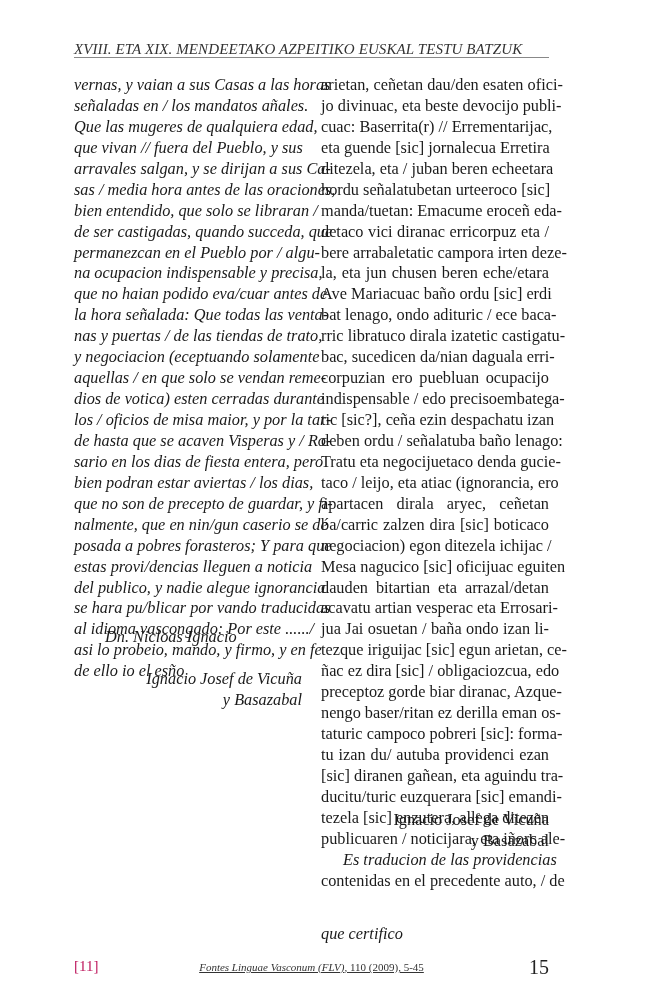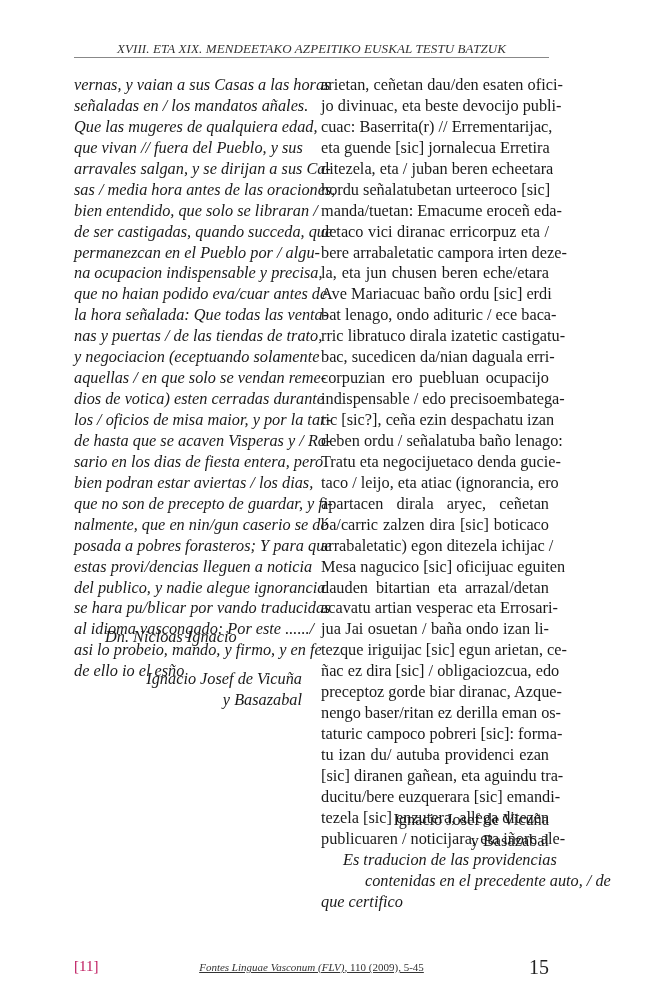--- a/index.html
+++ b/index.html
@@ -1,21 +1,21 @@
 <!DOCTYPE html>
 <html><head>
 <meta charset="utf-8">
 <style>
   html, body { margin: 0; padding: 0; background: #ffffff; }
   body { width: 645px; height: 1000px; position: relative; overflow: hidden; color: #1a1a1a; }
   .page { position: absolute; left: 0; top: 0; width: 645px; height: 1000px; }
   .running-head {
     position: absolute; left: 74px; width: 475px; top: 41px;
-    text-align: center; font-family: "Liberation Serif", serif; font-style: italic;
-    font-size: 13px; letter-spacing: 0.1px; color: #333;
+    text-align: left; font-family: "Liberation Serif", serif; font-style: italic;
+    font-size: 15px; letter-spacing: 0.1px; color: #333;
   }
   .head-rule { position: absolute; left: 74px; width: 475px; top: 57px; height: 0; border-top: 1.5px solid #888; }
   .col {
     position: absolute; top: 75px;
     font-family: "Liberation Serif", serif; font-size: 16.3px; line-height: 20.95px;
   }
   .col-left { left: 74px; width: 228px; font-style: italic; }
   .col-right { left: 321px; width: 228px; }
   .col .ln { display: block; white-space: nowrap; text-align: justify; text-align-last: justify; height: 20.95px; }
   .col .ln.last { text-align-last: left; }
@@ -90,38 +90,38 @@
       <span class="ln">rric libratuco dirala izatetic castigatu-</span>
       <span class="ln">bac, sucedicen da/nian daguala erri-</span>
       <span class="ln">corpuzian ero puebluan ocupacijo</span>
       <span class="ln">indispensable / edo precisoembatega-</span>
       <span class="ln">tic [sic?], ceña ezin despachatu izan</span>
       <span class="ln">deben ordu / señalatuba baño lenago:</span>
       <span class="ln">Tratu eta negocijuetaco denda gucie-</span>
       <span class="ln">taco / leijo, eta atiac (ignorancia, ero</span>
       <span class="ln">apartacen dirala aryec, ceñetan</span>
       <span class="ln">ba/carric zalzen dira [sic] boticaco</span>
-      <span class="ln">arrabaletatic) egon ditezela ichijac /</span>
+      <span class="ln">negociacion) egon ditezela ichijac /</span>
       <span class="ln">Mesa nagucico [sic] oficijuac eguiten</span>
       <span class="ln">dauden bitartian eta arrazal/detan</span>
       <span class="ln">acavatu artian vesperac eta Errosari-</span>
       <span class="ln">jua Jai osuetan / baña ondo izan li-</span>
       <span class="ln">tezque iriguijac [sic] egun arietan, ce-</span>
       <span class="ln">ñac ez dira [sic] / obligaciozcua, edo</span>
       <span class="ln">preceptoz gorde biar diranac, Azque-</span>
       <span class="ln">nengo baser/ritan ez derilla eman os-</span>
       <span class="ln">taturic campoco pobreri [sic]: forma-</span>
       <span class="ln">tu izan du/ autuba providenci ezan</span>
       <span class="ln">[sic] diranen gañean, eta aguindu tra-</span>
-      <span class="ln">ducitu/bere euzquerara [sic] emandi-</span>
+      <span class="ln">ducitu/turic euzquerara [sic] emandi-</span>
       <span class="ln">tezela [sic] enzutera, allega ditezen</span>
       <span class="ln">publicuaren / noticijara, eta iñorc ale-</span>
       <span class="ln indent-it" style="font-style: italic;">Es traducion de las providencias</span>
-      <span class="ln" style="font-style: italic; margin-left: 44px;">contenidas en el precedente auto, / de</span>
-      <span class="ln last" style="font-style: italic;">que certifico</span>
+      <span class="ln" style="">contenidas en el precedente auto, / de</span>
+      <span class="ln last" style="font-style: italic; margin-top: 32px;">que certifico</span>
     </div>
 
   <div class="sig-right">
     <div>Ignacio Josef de Vicuña</div>
     <div>y Basazabal</div>
   </div>
 
   <div class="footer">
     <span class="footer-left">[11]</span>
     <span class="footer-center"><i>Fontes Linguae Vasconum (FLV)</i><span>, 110 (2009), 5-45</span></span>

